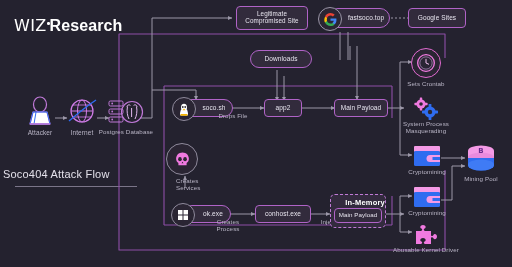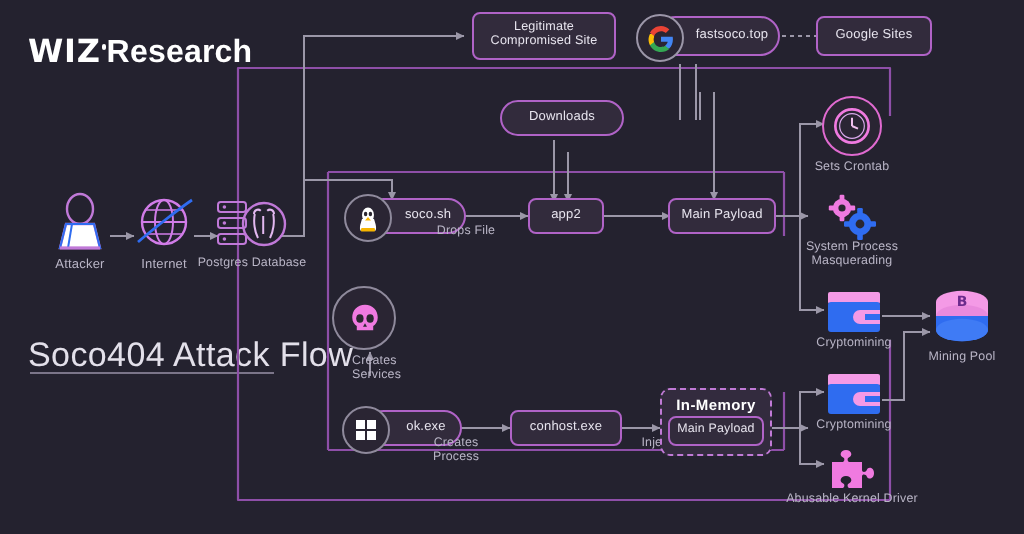--- a/index.html
+++ b/index.html
@@ -46,38 +46,38 @@
     line-height:1.12;
     white-space:pre-line;
     letter-spacing:.1px;
   }
 
   .ico{position:absolute;}
 
   
   #logo{position:absolute;left:14px;top:16px;}
   #logo .wiz{
-    font-weight:bold;font-size:16px;letter-spacing:.4px;color:#ffffff;
+    font-weight:normal;font-size:16px;letter-spacing:.4px;color:#ffffff;
     font-family:"DejaVu Sans", sans-serif;
   }
   #logo .res{font-size:16px;color:#ffffff;letter-spacing:.1px;font-weight:bold;}
   #logo .dot{
     display:inline-block;width:2.4px;height:2.4px;border-radius:50%;
     background:#ffffff;vertical-align:super;margin-left:.5px;
   }
-  #title{position:absolute;left:14px;top:168px;font-size:17px;color:#e3e0ea;letter-spacing:.2px;}
+  #title{position:absolute;left:3px;top:168px;font-size:11px;color:#e3e0ea;letter-spacing:.2px;}
   #title-rule{position:absolute;left:15px;top:186px;width:122px;height:1px;background:#7b7589;}
 
   
   .dashgroup{
     position:absolute;box-sizing:border-box;
     border:1px dashed #c07ad6;border-radius:5px;background:#332b3e;
   }
   .dashgroup .ttl{
-    position:absolute;left:0;right:0;top:3px;text-align:center;
+    position:absolute;left:0;right:0;top:3px;text-align:right;
     font-size:7.5px;font-weight:bold;color:#ffffff;letter-spacing:.2px;
   }
 </style>
 </head>
 <body>
 
 <div id="stage">
 
   <div id="logo">
     <span class="wiz">WIZ</span><span class="dot"></span><span class="res">Research</span>

